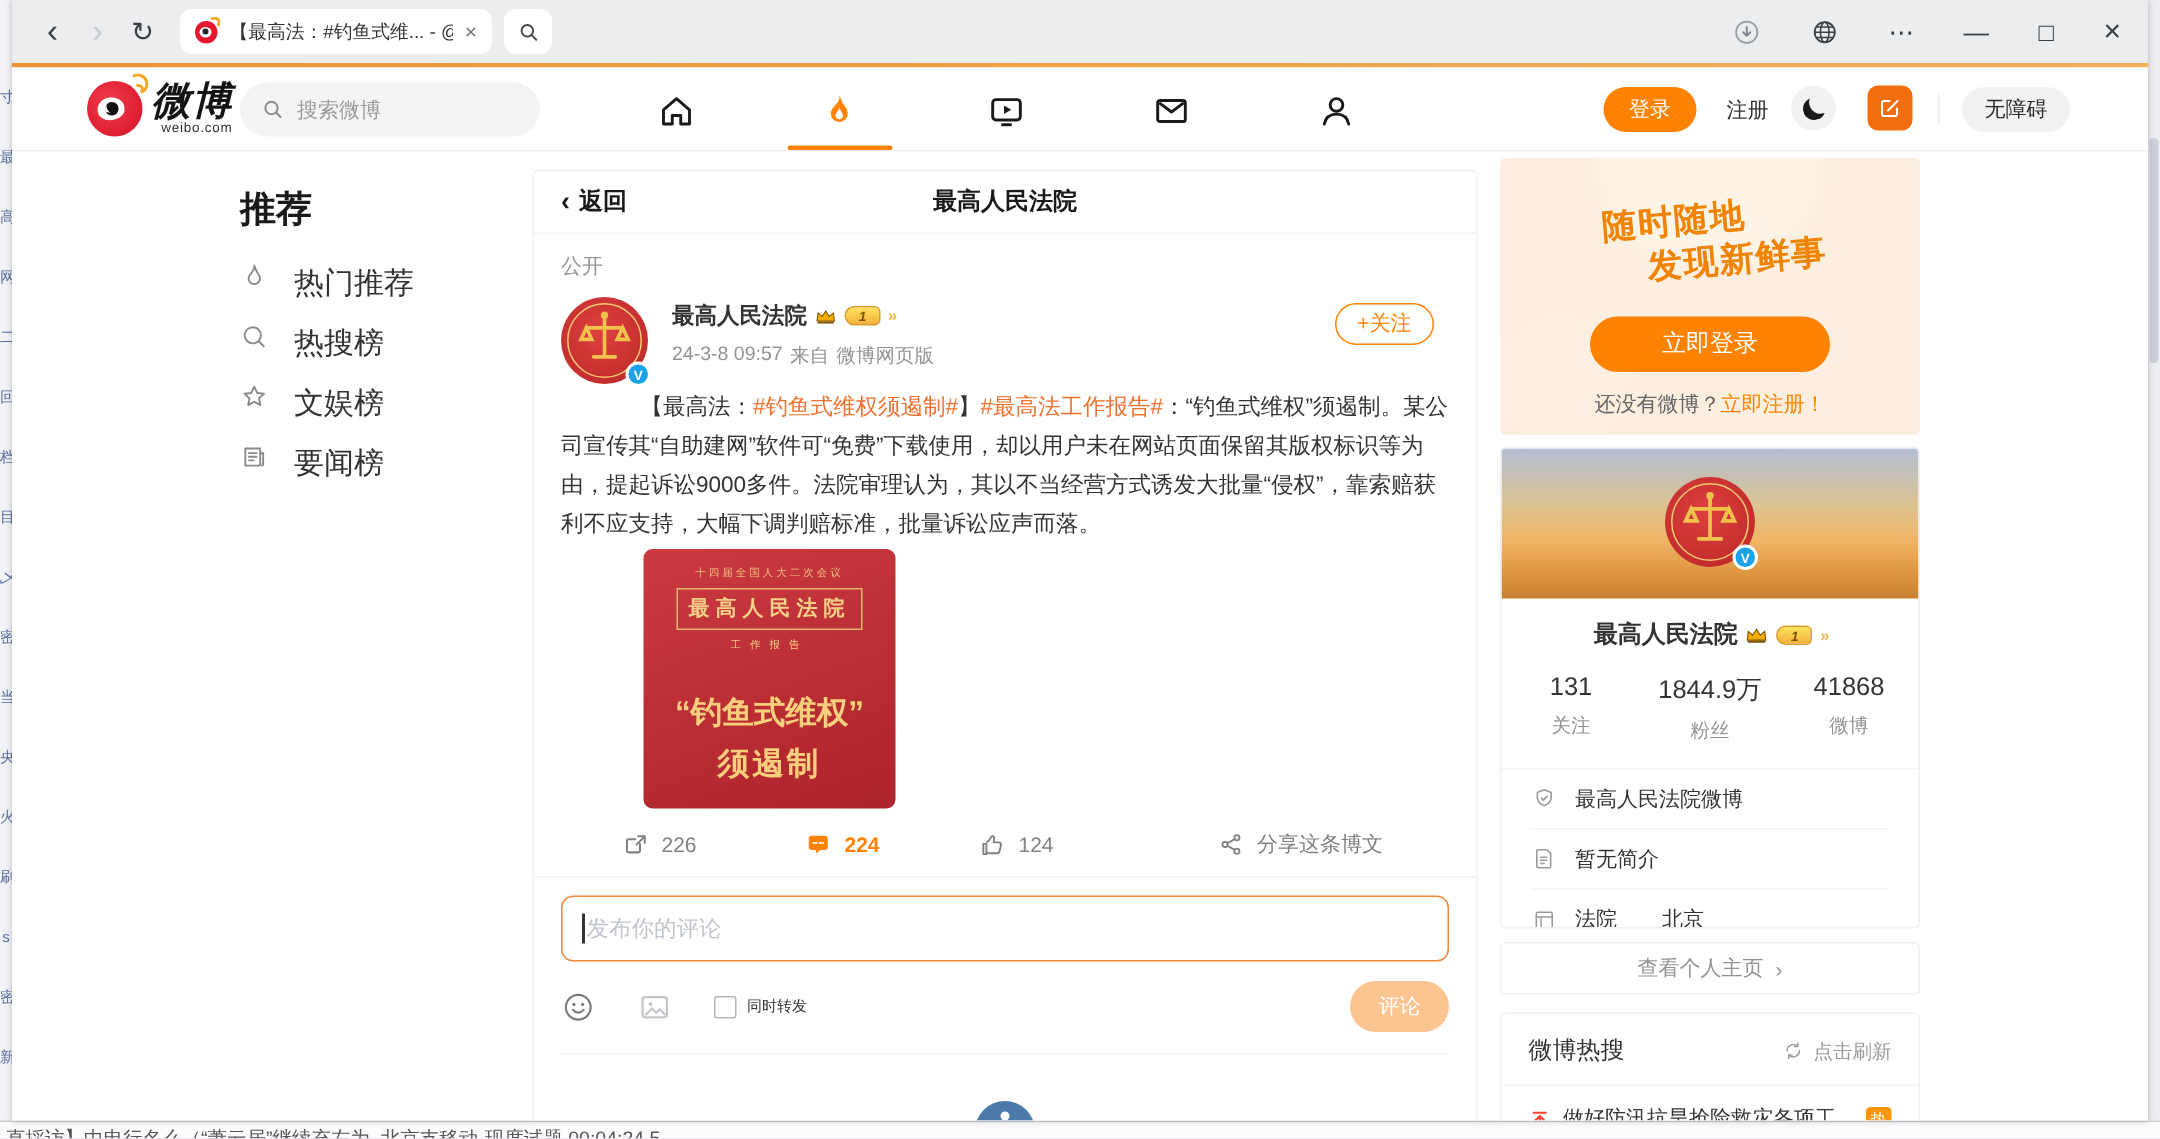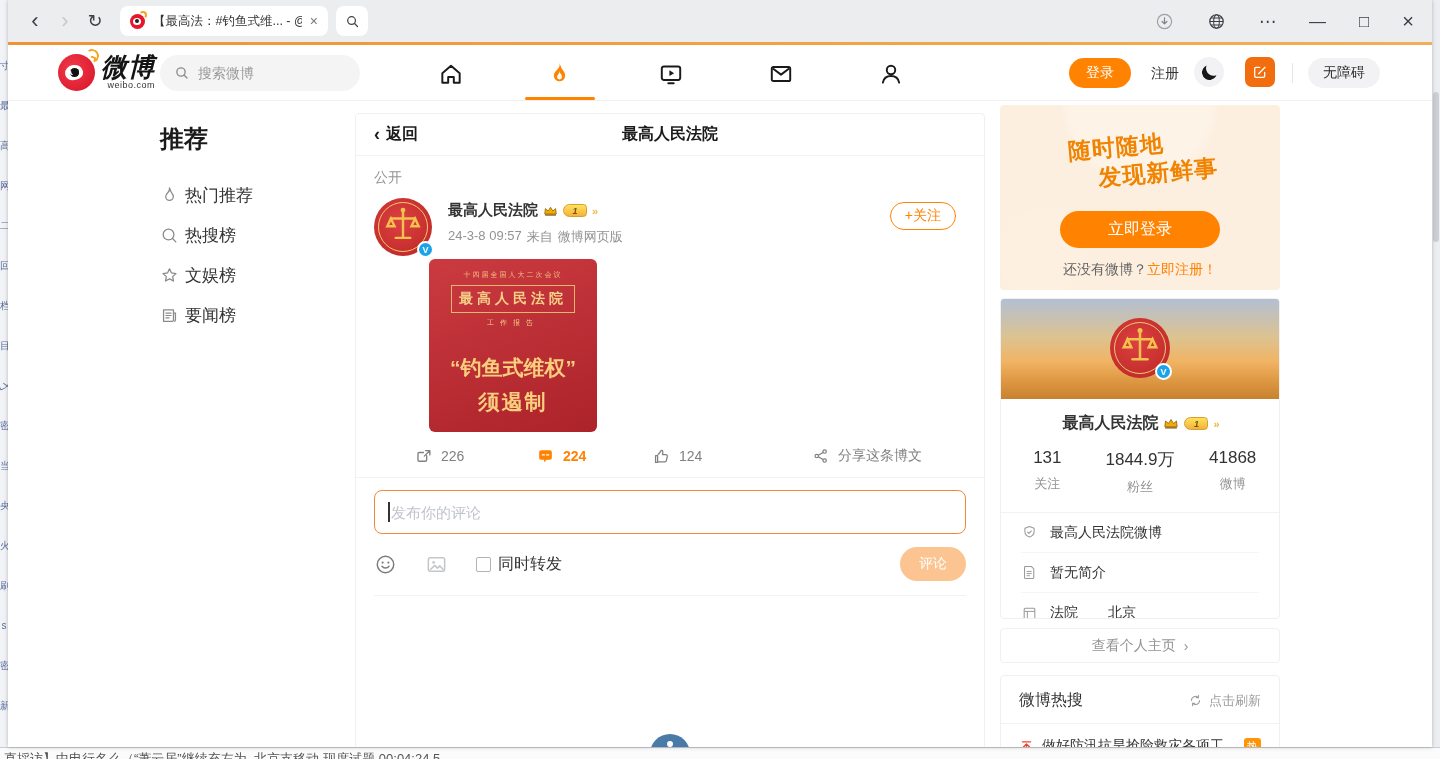--- a/index.html
+++ b/index.html
@@ -59,21 +59,21 @@
   .moon { width:15px; height:15px; border-radius:50%; box-shadow:inset 5px -3px 0 0 #17181a; transform:rotate(-15deg); }
   .btn-compose { position:absolute; left:1237px; top:12px; width:30px; height:30px; border-radius:7px; background:#f26d0d; display:flex; align-items:center; justify-content:center; }
   .hd-div { position:absolute; left:1284px; top:18px; width:1px; height:20px; background:#e7e7e7; }
   .btn-a11y { position:absolute; left:1300px; top:13px; height:30px; padding:0 15px; border-radius:15px; background:#f2f2f4; color:#2b2b2b; font-size:14px; display:flex; align-items:center; }
 
   
   .content { position:absolute; left:0; top:56px; right:0; height:646px; overflow:hidden; }
 
   .sidebar { position:absolute; left:152px; top:16px; width:180px; }
   .sb-title { font-size:24px; font-weight:bold; color:#1a1a1a; margin:6px 0 20px; }
-  .sb-item { display:flex; align-items:center; gap:6px; height:40px; font-size:17px; color:#333; }
+  .sb-item { display:flex; align-items:flex-start; gap:17px; height:40px; font-size:20px; color:#333; }
 
   .main-card { position:absolute; left:347px; top:12px; width:630px; height:700px; background:#fff; border:1px solid #f0f0f0; border-radius:4px; }
   .mc-head { height:42px; display:flex; align-items:center; padding:0 18px; border-bottom:1px solid #f2f2f2; position:relative; }
   .mc-back { display:flex; align-items:center; gap:6px; font-size:16px; font-weight:bold; color:#1a1a1a; }
   .mc-back .chev { font-size:18px; }
   .mc-title { position:absolute; left:0; right:0; text-align:center; font-size:16px; font-weight:bold; color:#1a1a1a; pointer-events:none; }
   .mc-vis { padding:13px 18px 1px; font-size:14px; color:#939393; }
   .post-head { position:relative; height:68px; padding:10px 18px 0; }
   .avatar { position:relative; width:58px; height:58px; border-radius:50%; background:radial-gradient(circle at 45% 40%,#de4040,#b92525); float:left; }
   .avatar::before { content:""; position:absolute; inset:4px; border:1px solid #f2c870; border-radius:50%; }
@@ -98,21 +98,21 @@
   .act.repost { left:58px; } .act.comment { left:180px; color:#ff8200; font-weight:bold; }
   .act.like { left:296px; } .act.share { left:456px; }
   .composer { padding:12px 18px 0; }
   .cmt-box { position:relative; height:44px; border:1.5px solid #f0883a; border-radius:8px; }
   .cmt-box input { width:100%; height:100%; border:none; outline:none; border-radius:8px; padding:0 12px 0 16px; font-size:15px; color:#333; font-family:inherit; background:transparent; }
   .cmt-box input::placeholder { color:#c0c4cc; }
   .caret { position:absolute; left:13px; top:11px; width:1.5px; height:20px; background:#333; }
   .cmp-toolbar { display:flex; align-items:center; margin-top:13px; }
   .tb-gap { width:28px; }
   .cb { width:15px; height:15px; border:1.5px solid #b0b3b8; border-radius:2px; margin-left:28px; }
-  .cb-label { font-size:16px; color:#333; margin-left:7px; }
+  .cb-label { font-size:10px; color:#333; margin-left:7px; }
   .cmp-spacer { flex:1; }
   .btn-comment { width:66px; height:34px; border-radius:17px; background:#fbc490; color:#fff; font-size:14px; display:flex; align-items:center; justify-content:center; }
   .mc-div { margin-top:14px; border-top:1px solid #f2f2f2; }
   .info-circle { position:absolute; left:50%; top:620px; transform:translateX(-50%); width:40px; height:40px; border-radius:50%; background:#4a7aa8; color:#fff; display:flex; flex-direction:column; align-items:center; padding-top:7px; gap:3px; }
   .info-circle i { width:6px; height:6px; background:#fff; border-radius:50%; }
 
   
   .rc-card { position:absolute; left:992px; width:280px; background:#fff; border:1px solid #f0f0f0; border-radius:4px; }
   .login-card { top:4px; height:185px; border:none; background:radial-gradient(circle at 50% 0%,#fdf3e7 0 70px,transparent 80px),radial-gradient(circle at 15% 80%,#fdf0e0 0 40px,transparent 50px),#fcefe0; text-align:center; }
   .slogan { margin-top:26px; transform:rotate(-5deg); color:#f08300; font-weight:bold; line-height:1.25; }
@@ -359,20 +359,21 @@
               </div>
               <div class="p-meta">
                 <span>24-3-8 09:57</span>
                 <span>来自</span>
                 <span>微博网页版</span>
               </div>
             </div>
             <div class="follow-btn">+关注</div>
           </div>
 
+          <div class="post-text"><span>【最高法：</span><span class="link">#钓鱼式维权须遏制#</span><span>】</span><span class="link">#最高法工作报告#</span><span>：“钓鱼式维权”须遏制。某公司宣传其“自助建网”软件可“免费”下载使用，却以用户未在网站页面保留其版权标识等为由，提起诉讼9000多件。法院审理认为，其以不当经营方式诱发大批量“侵权”，靠索赔获利不应支持，大幅下调判赔标准，批量诉讼应声而落。</span></div>
 
           <div class="post-img">
             <div class="pi-top">十四届全国人大二次会议</div>
             <div class="pi-box">最高人民法院</div>
             <div class="pi-sub">工作报告</div>
             <div class="pi-big1">“钓鱼式维权”</div>
             <div class="pi-big2">须遏制</div>
           </div>
 
           <div class="actions">

